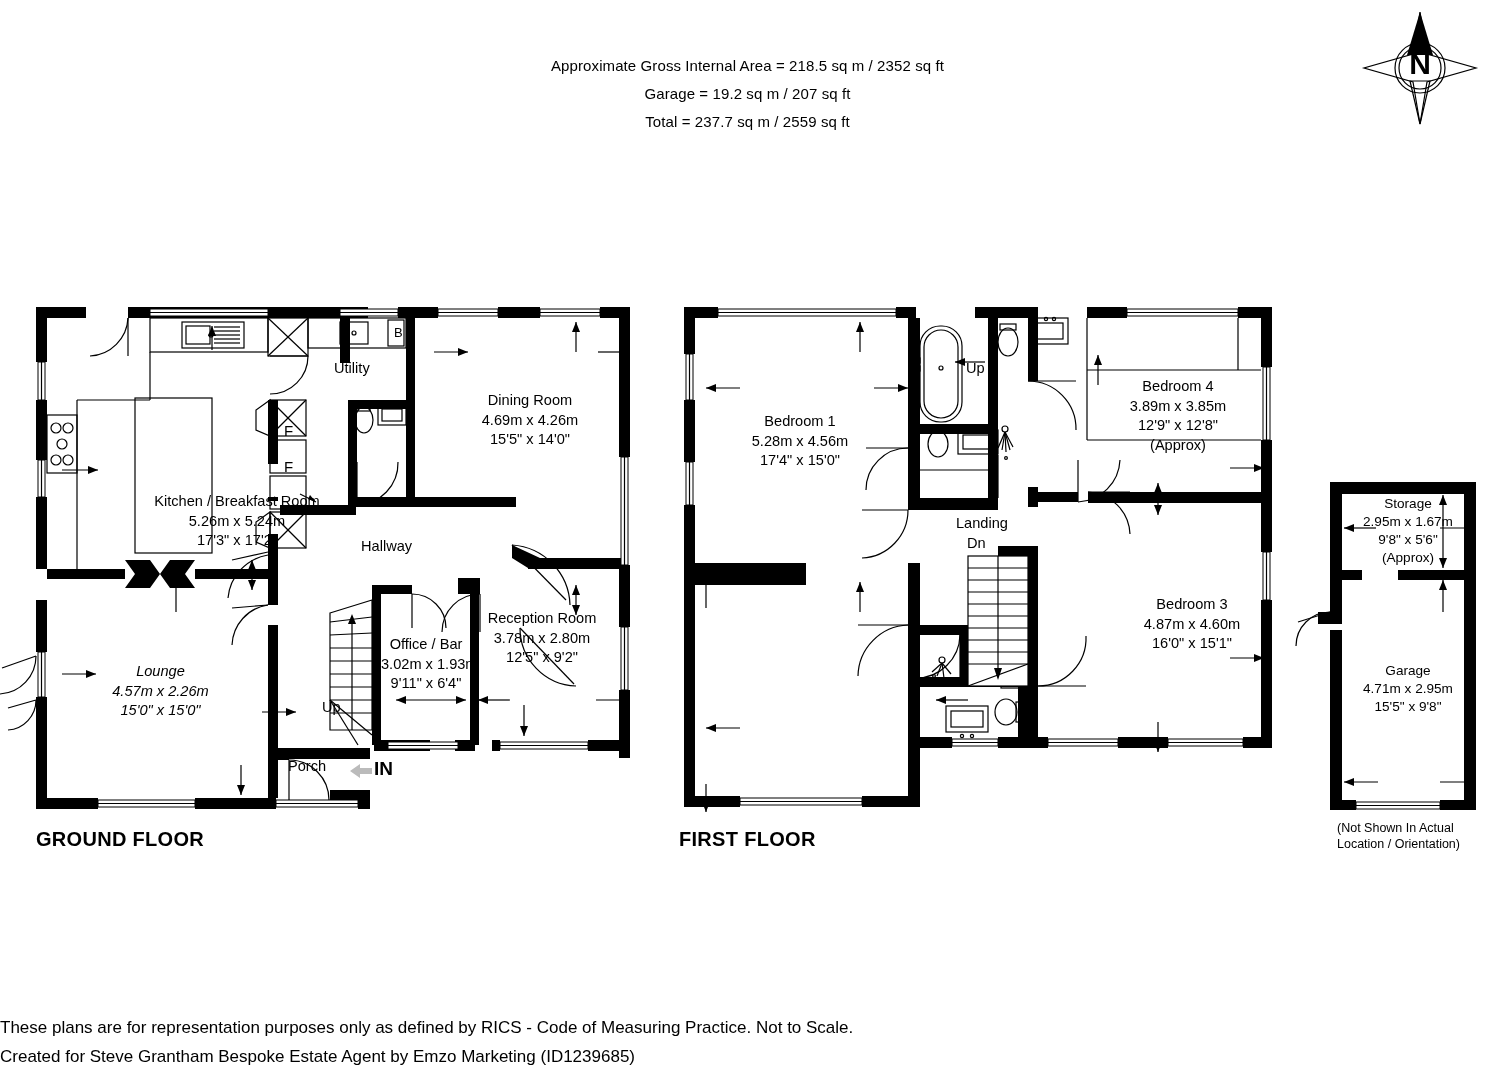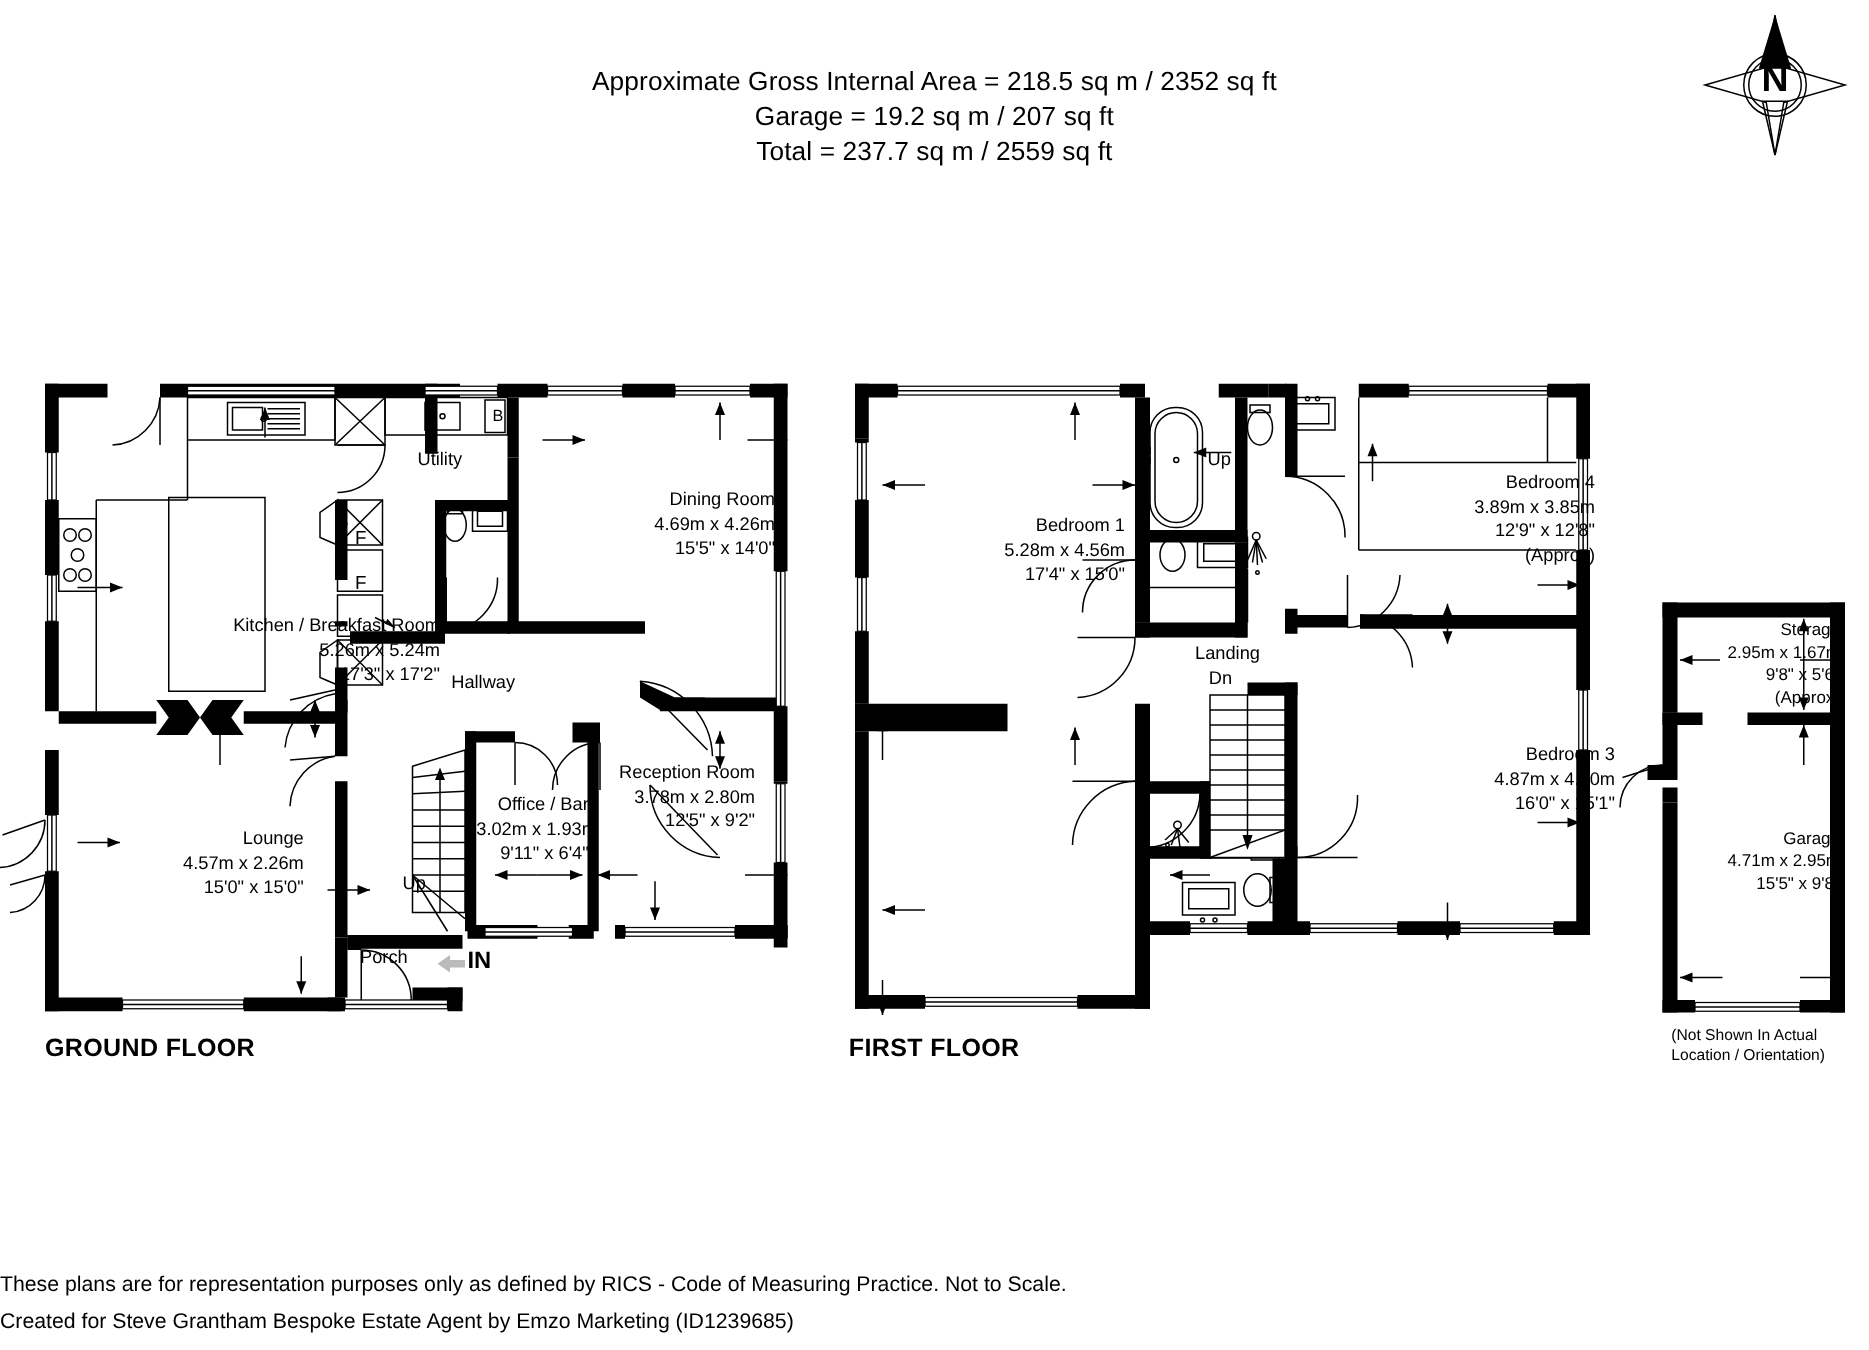--- a/index.html
+++ b/index.html
@@ -2,31 +2,31 @@
 <html><head>
 <meta charset="utf-8">
 <style>
   html,body{margin:0;padding:0;background:#ffffff;}
   body{width:1495px;height:1080px;position:relative;overflow:hidden;
        font-family:"Liberation Sans","DejaVu Sans",sans-serif;color:#000;}
   .stage{position:absolute;left:0;top:0;width:1495px;height:1080px;}
 
   
   .hdr{position:absolute;left:0;top:52px;width:1495px;text-align:center;
-       font-size:21px;line-height:28px;letter-spacing:.1px;}
+       font-size:15px;line-height:28px;letter-spacing:.1px;}
   .hdr div{white-space:nowrap;}
 
   .floorlabel{position:absolute;font-size:20px;font-weight:bold;letter-spacing:.3px;}
 
   .note{position:absolute;font-size:12.5px;line-height:16px;text-align:left;}
 
   .footer{position:absolute;left:0;width:1495px;text-align:left;font-size:17px;}
 
   
-  .rm{position:absolute;text-align:right;font-size:14.6px;line-height:19.5px;
+  .rm{position:absolute;text-align:center;font-size:14.6px;line-height:19.5px;
       white-space:nowrap;}
   .rm .n{display:block;}
   .rm.sm{font-size:13.6px;line-height:18px;}
   .tag{position:absolute;font-size:14.6px;white-space:nowrap;}
   .tag.b{font-size:13px;}
   .tag.big{font-size:19px;}
   svg.lay{position:absolute;left:0;top:0;overflow:visible;}
   .st1{stroke:#000;stroke-width:1.2;fill:none;}
   .blk{fill:#000;stroke:none;}
 </style>
@@ -317,21 +317,21 @@
     <span class="n">5.26m x 5.24m</span>
     <span class="n">17'3" x 17'2"</span>
   </div>
   <div class="tag" style="left:334px;top:360px;">Utility</div>
   <div class="rm" style="left:440px;top:391px;width:180px;">
     <span class="n">Dining Room</span>
     <span class="n">4.69m x 4.26m</span>
     <span class="n">15'5" x 14'0"</span>
   </div>
   <div class="tag" style="left:361px;top:538px;">Hallway</div>
-  <div class="rm" style="left:78px;top:662px;width:165px;">
+  <div class="rm" style="left:78px;top:662px;width:165px;font-style:italic;">
     <span class="n">Lounge</span>
     <span class="n">4.57m x 2.26m</span>
     <span class="n">15'0" x 15'0"</span>
   </div>
   <div class="rm" style="left:381px;top:635px;width:90px;">
     <span class="n">Office / Bar</span>
     <span class="n">3.02m x 1.93m</span>
     <span class="n">9'11" x 6'4"</span>
   </div>
   <div class="rm" style="left:480px;top:609px;width:124px;">

